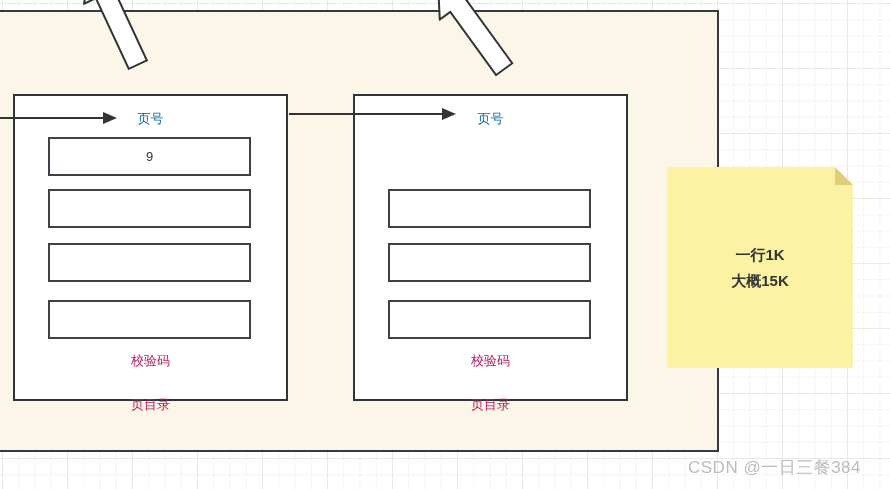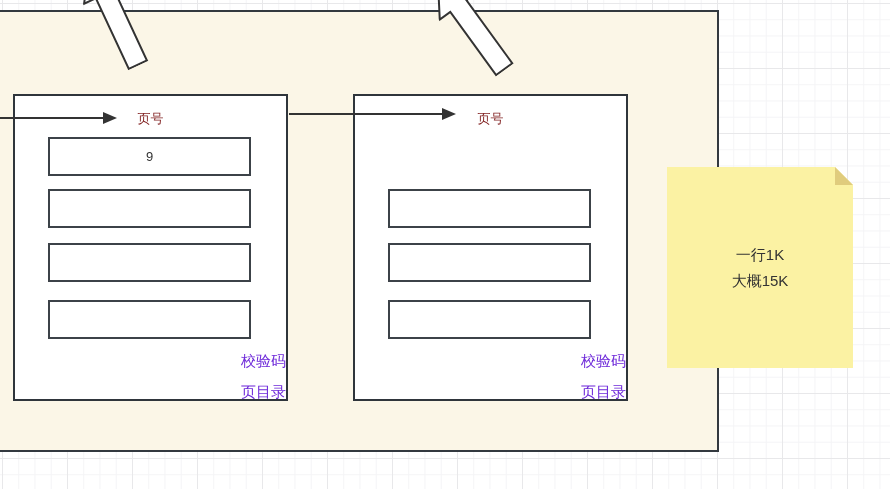--- a/index.html
+++ b/index.html
@@ -24,44 +24,44 @@
   .arrow-1{left:90px;top:-44px;transform:rotate(-25deg);}
   .arrow-2{left:447px;top:-34px;transform:rotate(-36deg);}
   .dir-box{
     position:absolute;width:275px;height:307px;background:#ffffff;
     border:2px solid #2f353b;box-sizing:border-box;
   }
   .dir-box-1{left:13px;top:94px;}
   .dir-box-2{left:353px;top:94px;}
   .page-num-label{
     position:absolute;top:14px;left:0;right:0;text-align:center;
-    font-size:13px;color:#7f1d1d;
+    font-size:13px;color:#0369a1;
   }
   .row-slot{
     position:absolute;left:33px;width:203px;height:39px;
     border:2px solid #3c4248;box-sizing:border-box;background:#fff;
     display:flex;align-items:center;justify-content:center;
     font-size:13px;color:#333;
   }
   .r1{top:41px;}.r2{top:93px;}.r3{top:147px;}.r4{top:204px;}
   .checksum-label,.dir-title{
-    position:absolute;left:0;right:0;text-align:right;
-    font-size:15px;color:#6d28d9;
+    position:absolute;left:0;right:0;text-align:center;
+    font-size:13px;color:#be185d;
   }
   .checksum-label{top:256px;}
-  .dir-title{top:287px;}
+  .dir-title{top:300px;}
   .connector{position:absolute;height:2px;background:#333;}
   .connector .head{
     position:absolute;right:-14px;top:-5px;width:0;height:0;
     border-left:14px solid #333;border-top:6px solid transparent;
     border-bottom:6px solid transparent;
   }
   .conn-a{left:0;top:117px;width:103px;}
   .conn-b{left:289px;top:113px;width:153px;}
-  .note{position:absolute;left:667px;top:167px;width:186px;height:201px;}
+  .note{position:absolute;left:667px;top:167px;width:186px;height:201px;font-weight:bold;}
   .note-body{
     position:absolute;inset:0;background:#fbf2a3;
     clip-path:polygon(0 0,calc(100% - 18px) 0,100% 18px,100% 100%,0 100%);
   }
   .note-fold{
     position:absolute;top:0;right:0;width:18px;height:18px;background:#e0cc7d;
     clip-path:polygon(0 0,100% 100%,0 100%);
   }
   .note-text{
     position:absolute;inset:0;display:flex;flex-direction:column;
@@ -119,14 +119,15 @@
 
   <div class="note">
     <div class="note-body"></div>
     <div class="note-fold"></div>
     <div class="note-text">
       <span>一行1K</span>
       <span>大概15K</span>
     </div>
   </div>
 
+  <div class="watermark">CSDN @一日三餐384</div>
 
 </div>
 
 </body></html>

